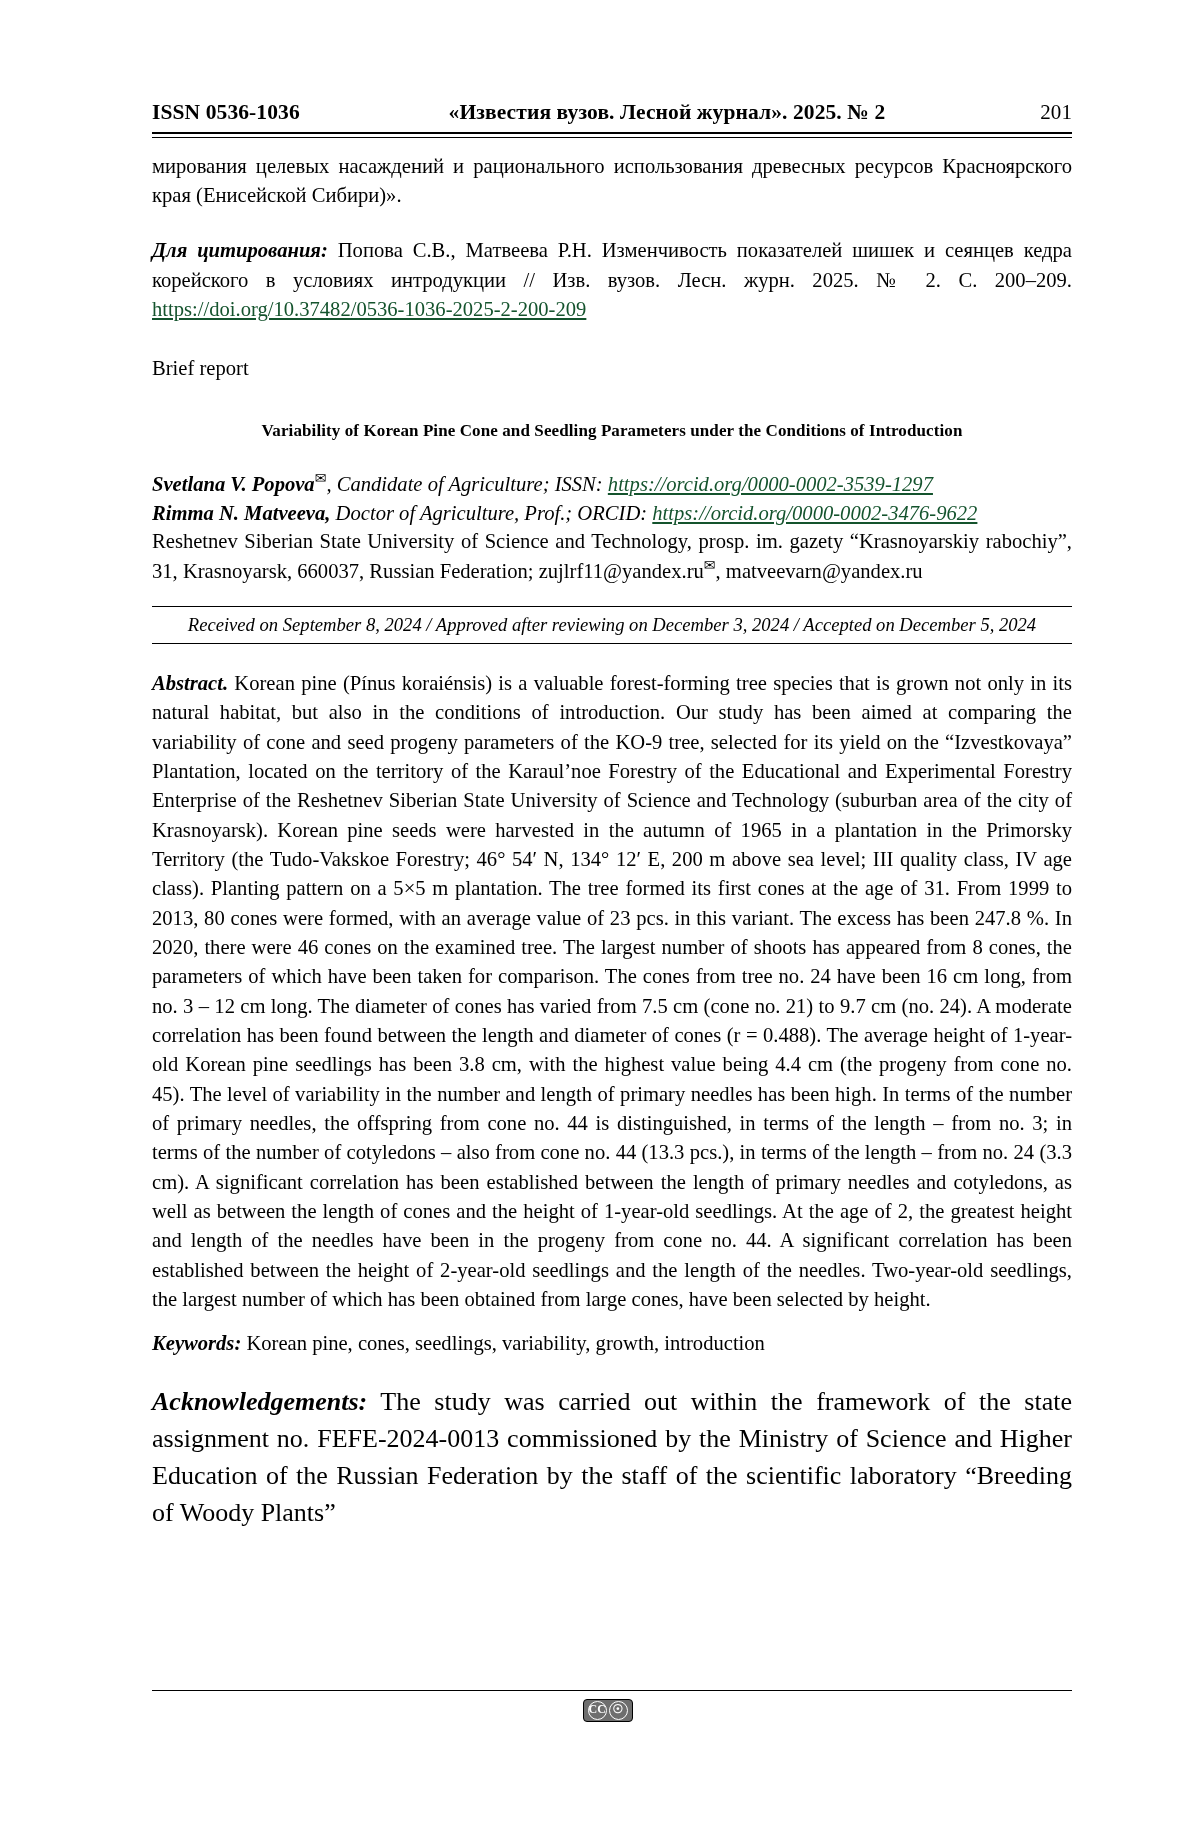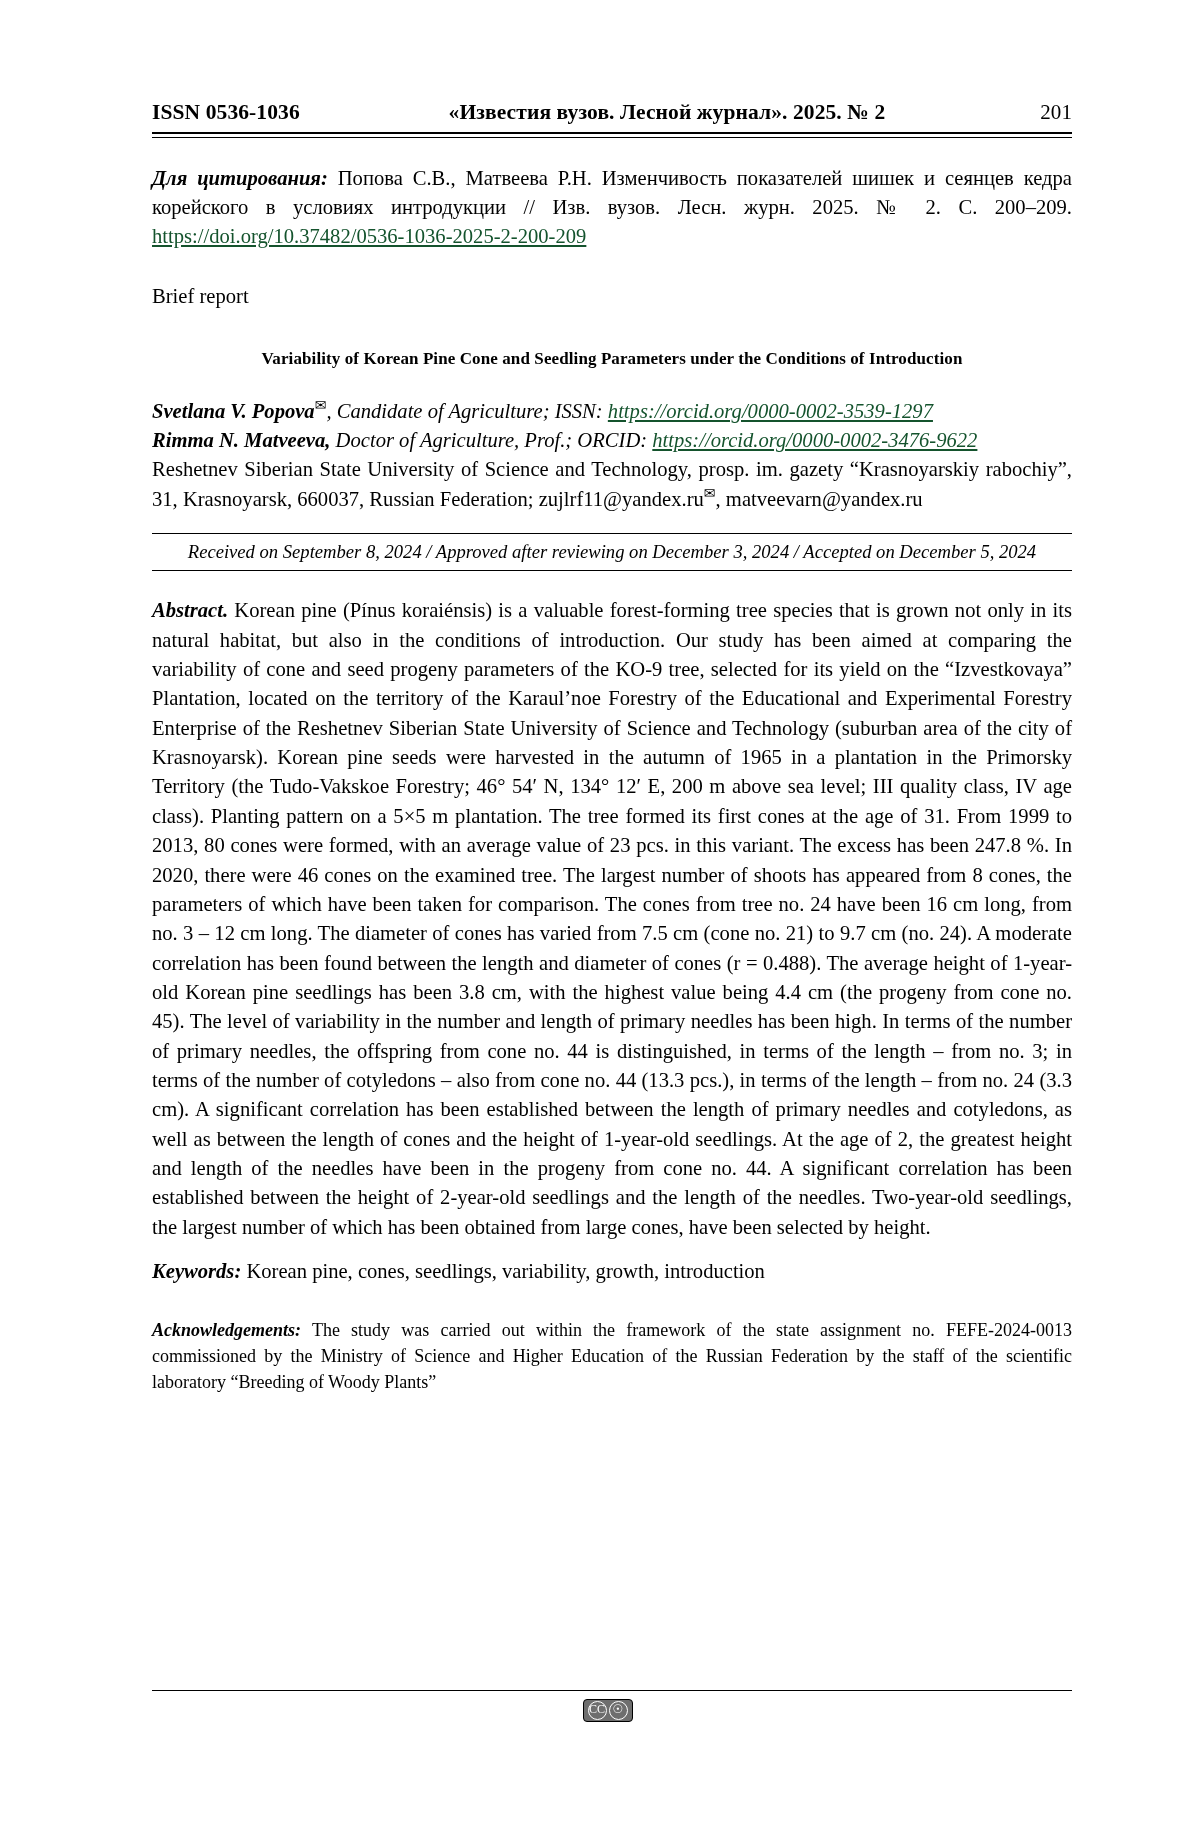--- a/index.html
+++ b/index.html
@@ -123,22 +123,22 @@
   .abstract .lead {
     font-weight: bold;
     font-style: italic;
   }
   .keywords {
     margin-top: 15px;
     font-size: 20.6px;
     text-align: justify;
   }
   .acks {
-    margin-top: 32px;
-    font-size: 18px;
+    margin-top: 24px;
+    font-size: 26px;
     line-height: 1.425;
     text-align: justify;
   }
   
   .footer {
     position: absolute;
     left: 152px;
     top: 1690px;
     width: 920px;
     border-top: 1.3px solid #000;
@@ -149,20 +149,21 @@
   }
   .cc-badge {
     display: inline-flex;
     align-items: center;
     gap: 2px;
     border: 1.4px solid #000;
     background: #6e6e6e;
     border-radius: 4px;
     padding: 1px 4px;
     margin-right: 9px;
+    font-weight: bold;
   }
   .cc-badge .cc-circ {
     display: inline-block;
     width: 17px; height: 17px;
     border: 1.6px solid #fff;
     border-radius: 50%;
     color: #fff;
     font-size: 12px;
     line-height: 15px;
     text-align: center;
@@ -179,20 +180,21 @@
 
   <div class="content">
 
     <div class="runhead">
       <span class="issn">ISSN 0536-1036</span>
       <span class="journal">«Известия вузов.  Лесной журнал».  2025.  № 2</span>
       <span class="pageno">201</span>
     </div>
     <div class="rule-double"></div>
 
+    <p class="tail-para">мирования целевых насаждений и рационального использования древесных ресурсов Красноярского края (Енисейской Сибири)».</p>
 
     <p class="cite-para">
       <span class="bi">Для цитирования:</span><span> Попова С.В., Матвеева Р.Н. Изменчивость показателей шишек и сеянцев кедра корейского в условиях интродукции // Изв. вузов. Лесн. журн. 2025. № 2. С. 200–209. </span><a class="link" href="#">https://doi.org/10.37482/0536-1036-2025-2-200-209</a>
     </p>
 
     <p class="brief">Brief report</p>
 
     <h1 class="title">Variability of Korean Pine Cone and Seedling Parameters under the Conditions of Introduction</h1>
 
     <div class="authors">

